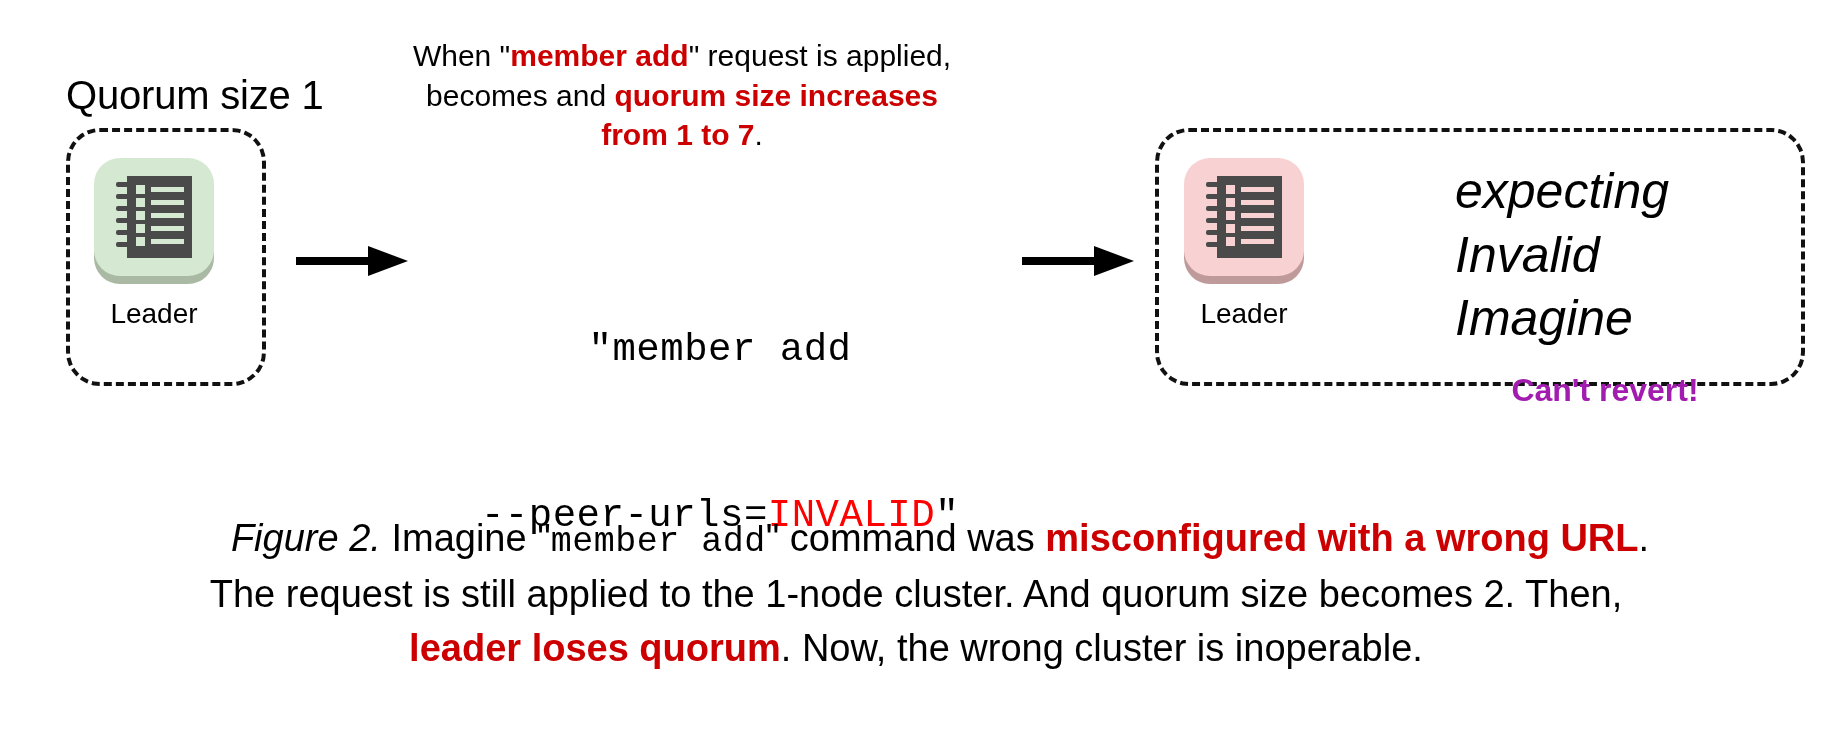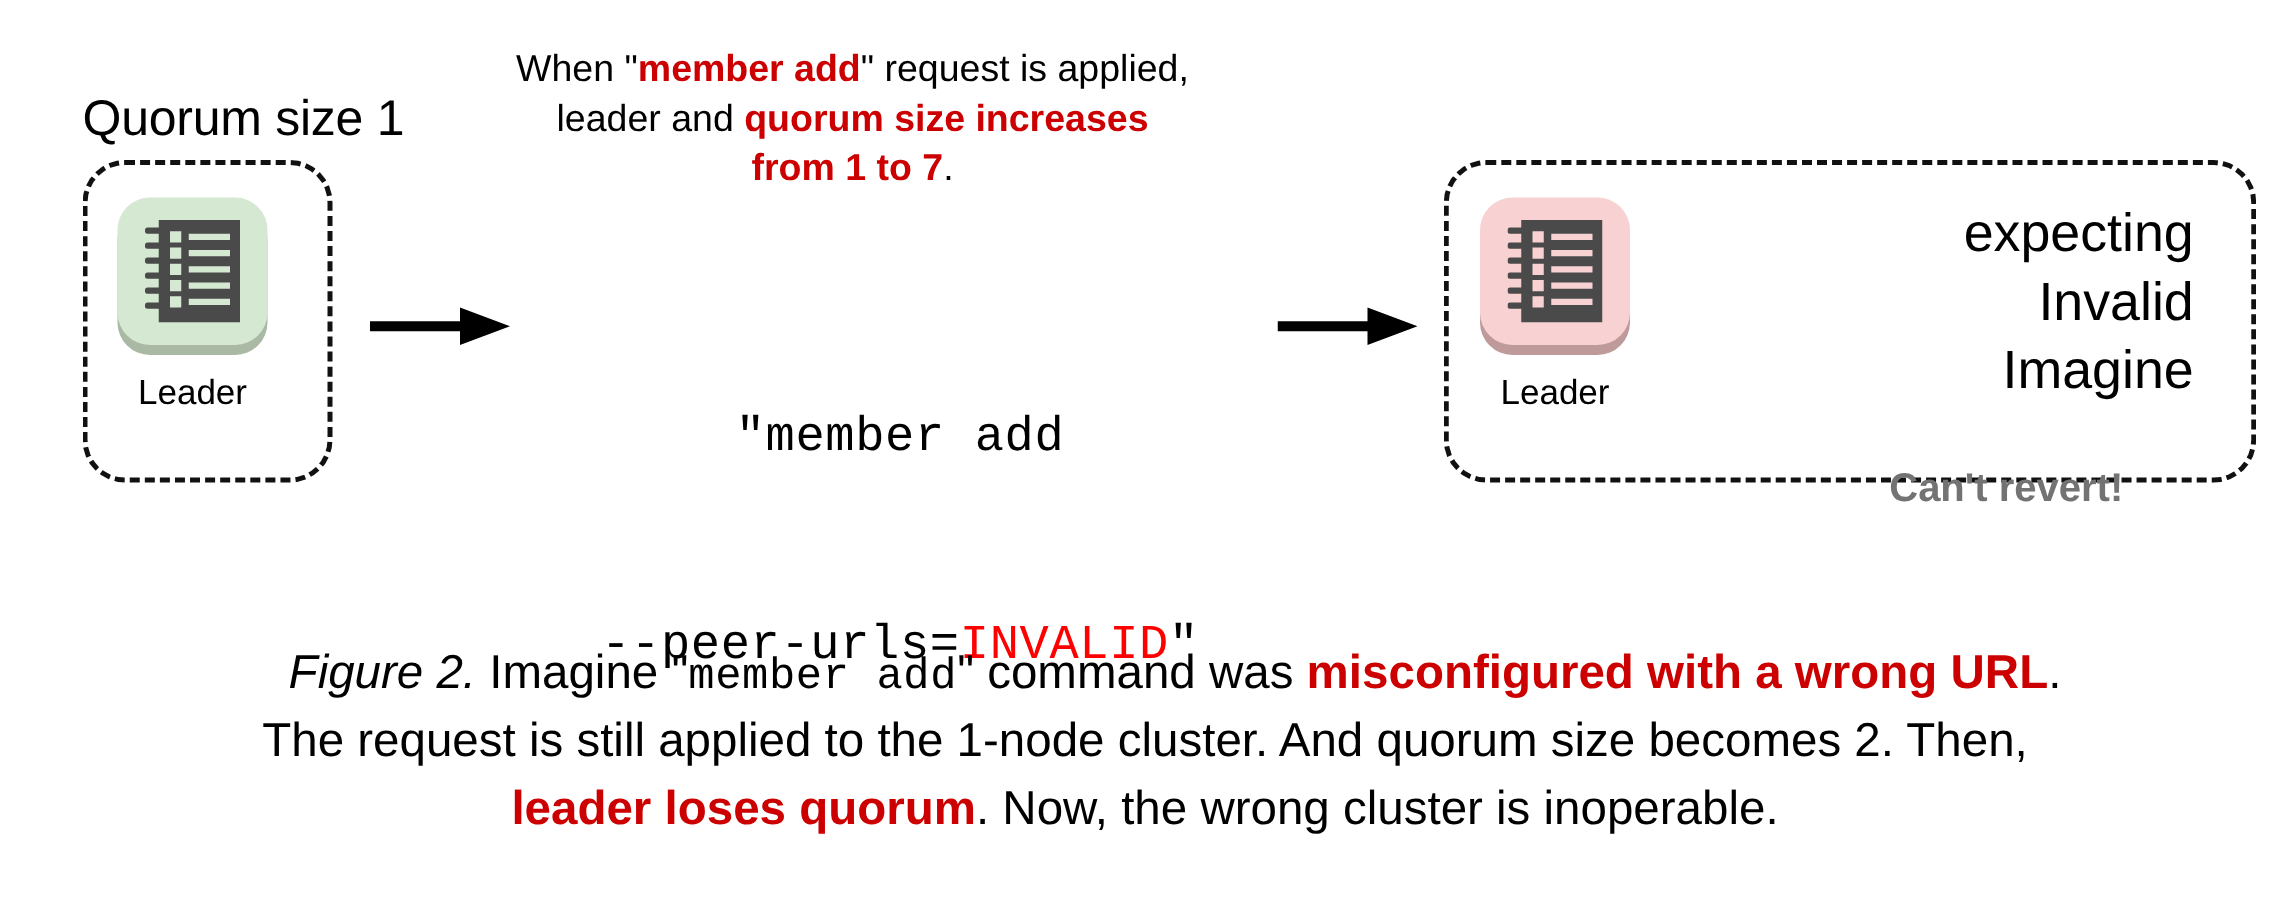--- a/index.html
+++ b/index.html
@@ -7,21 +7,21 @@
     margin: 0; padding: 0;
     width: 1832px; height: 738px;
     background: #ffffff;
     font-family: "Liberation Sans", sans-serif;
     color: #000000;
     overflow: hidden;
   }
   #page { position: relative; width: 1832px; height: 738px; background:#fff; }
 
   .red      { color: #CC0000; font-weight: bold; }
-  .red-pure { color: #737373; font-weight: bold; }
+  .red-pure { color: #a21caf; font-weight: bold; }
   .mono     { font-family: "Liberation Mono", monospace; }
   .ital     { font-style: italic; margin-left: 48px; }
 
   
   .quorum-label {
     position: absolute;
     font-size: 40px;
     white-space: nowrap;
     letter-spacing: -0.2px;
   }
@@ -96,22 +96,23 @@
     text-align: center;
     font-size: 30px;
     line-height: 1.32;
   }
 
   
   #follower-note {
     position: absolute;
     left: 1455px; top: 160px;
     width: 300px;
-    text-align: right;
-    font-size: 43px;
+    text-align: left;
+    font-size: 50px;
+    font-style: italic;
     line-height: 1.27;
   }
   #cant-revert {
     position: absolute;
     left: 1455px; top: 372px;
     width: 300px;
     text-align: center;
     font-size: 32px;
   }
 
@@ -126,21 +127,21 @@
   }
   #figure-caption .mono { font-size: 35px; letter-spacing: 0.5px; }
 </style>
 </head>
 <body>
 
 <div id="page">
 
   <div id="top-note">
     <span>When "</span><span class="red">member add</span><span>" request is applied,</span><br>
-    <span>leader and </span><span class="red">quorum size increases</span><br>
+    <span>becomes and </span><span class="red">quorum size increases</span><br>
     <span class="red">from 1 to 7</span><span>.</span>
   </div>
 
   <div class="quorum-label" id="quorum-label-left">Quorum size 1</div>
 
   <div class="cluster-box" id="cluster-left"></div>
 
   <div class="node" id="node-left">
     <div class="node-icon-wrap">
       <div class="node-icon-shadow" style="background:#aab9a4;"></div>

